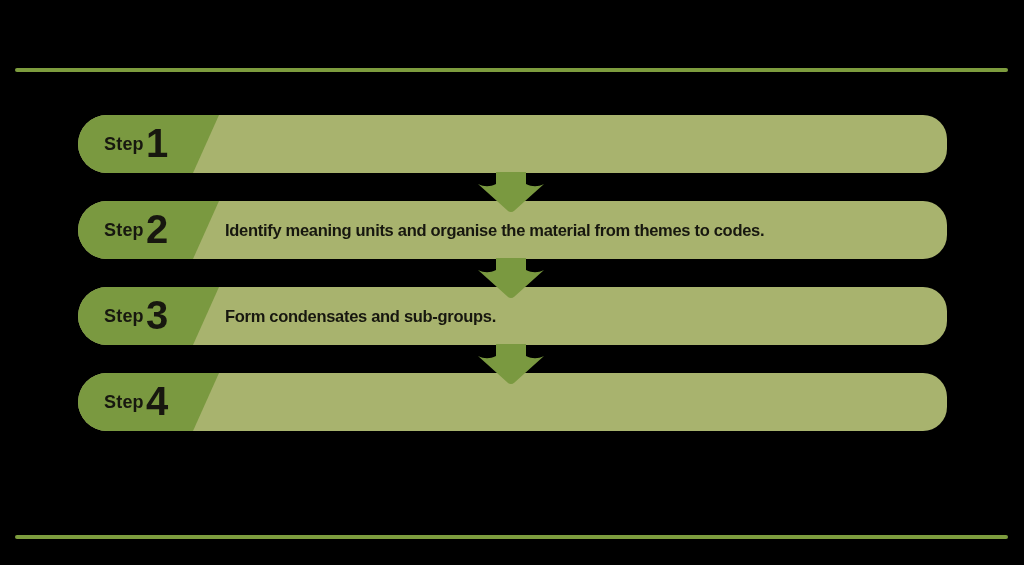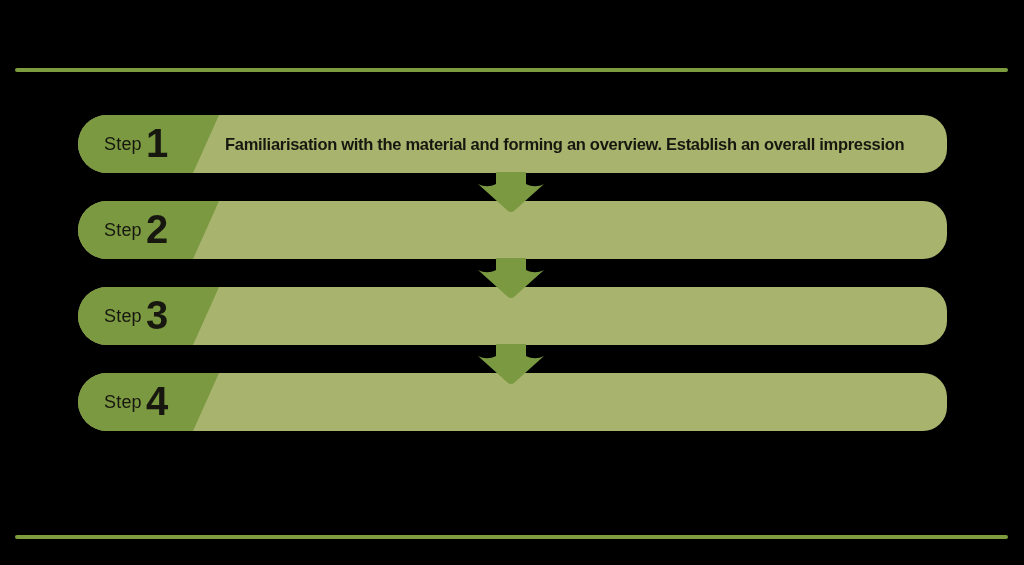--- a/index.html
+++ b/index.html
@@ -46,21 +46,21 @@
     width: 141px;
     background: var(--dark-green, #7a9940);
     clip-path: polygon(0 0, 141px 0, 115px 100%, 0 100%);
   }
   .step-label {
     position: absolute;
     left: 26px;
     top: 50%;
     transform: translateY(-50%);
     font-size: 18px;
-    font-weight: normal;
+    font-weight: bold;
     color: var(--text-dark, #17170f);
     letter-spacing: 0.2px;
   }
   .step-number {
     position: absolute;
     left: 68px;
     top: 50%;
     transform: translateY(-52%);
     font-size: 40px;
     font-weight: bold;
@@ -99,47 +99,48 @@
 
 <div class="canvas">
 
   <div class="hline top"></div>
 
   <div class="bar b1">
     <div class="badge">
       <span class="step-label">Step</span>
       <span class="step-number">1</span>
     </div>
-    <div class="desc">Familiarisation with the material and forming an overview. Establish an overall impression</div>
   </div>
 
   <div class="flow-arrow a1">
     <svg viewBox="0 0 66 42" xmlns="http://www.w3.org/2000/svg">
       <path d="M18 0 H48 V12 C54 15 60 15 66 12 L36.5 38.5 Q33 41.6 29.5 38.5 L0 12 C6 15 12 15 18 12 Z"></path>
     </svg>
   </div>
 
   <div class="bar b2">
     <div class="badge">
       <span class="step-label">Step</span>
       <span class="step-number">2</span>
     </div>
+    <div class="desc">Identify meaning units and organise the material from themes to codes.</div>
   </div>
 
   <div class="flow-arrow a2">
     <svg viewBox="0 0 66 42" xmlns="http://www.w3.org/2000/svg">
       <path d="M18 0 H48 V12 C54 15 60 15 66 12 L36.5 38.5 Q33 41.6 29.5 38.5 L0 12 C6 15 12 15 18 12 Z"></path>
     </svg>
   </div>
 
   <div class="bar b3">
     <div class="badge">
       <span class="step-label">Step</span>
       <span class="step-number">3</span>
     </div>
+    <div class="desc">Form condensates and sub-groups.</div>
   </div>
 
   <div class="flow-arrow a3">
     <svg viewBox="0 0 66 42" xmlns="http://www.w3.org/2000/svg">
       <path d="M18 0 H48 V12 C54 15 60 15 66 12 L36.5 38.5 Q33 41.6 29.5 38.5 L0 12 C6 15 12 15 18 12 Z"></path>
     </svg>
   </div>
 
   <div class="bar b4">
     <div class="badge">

